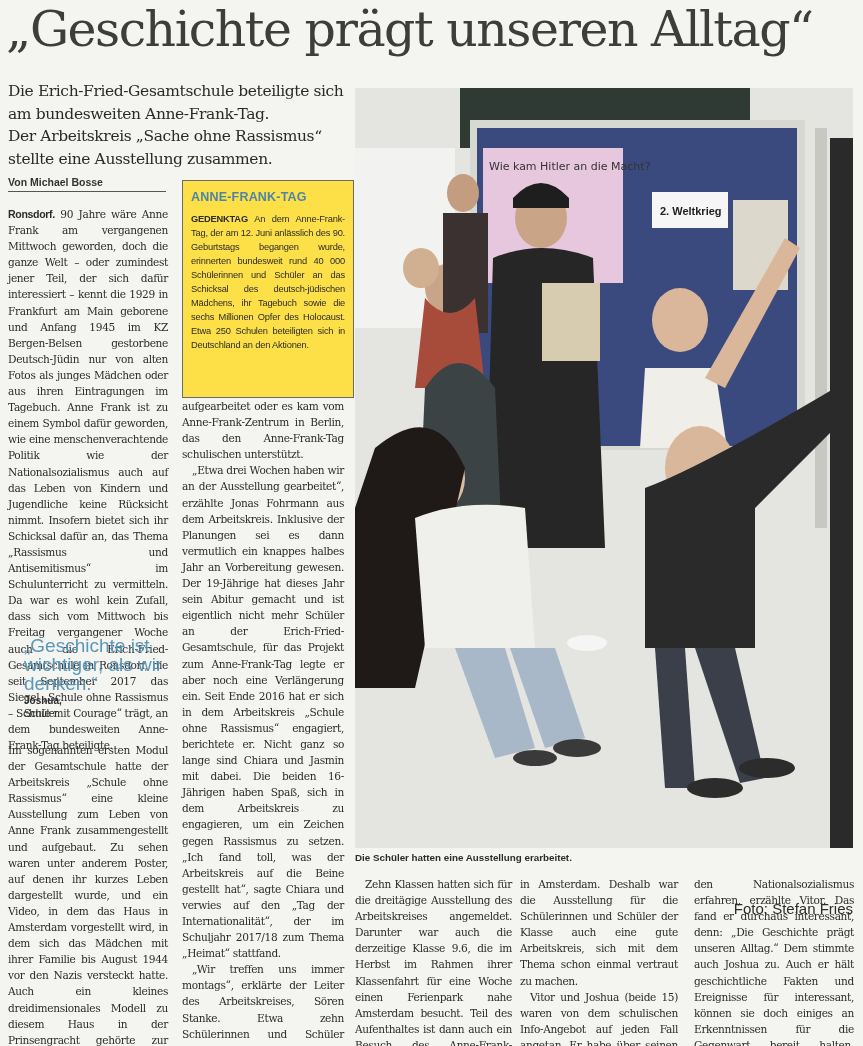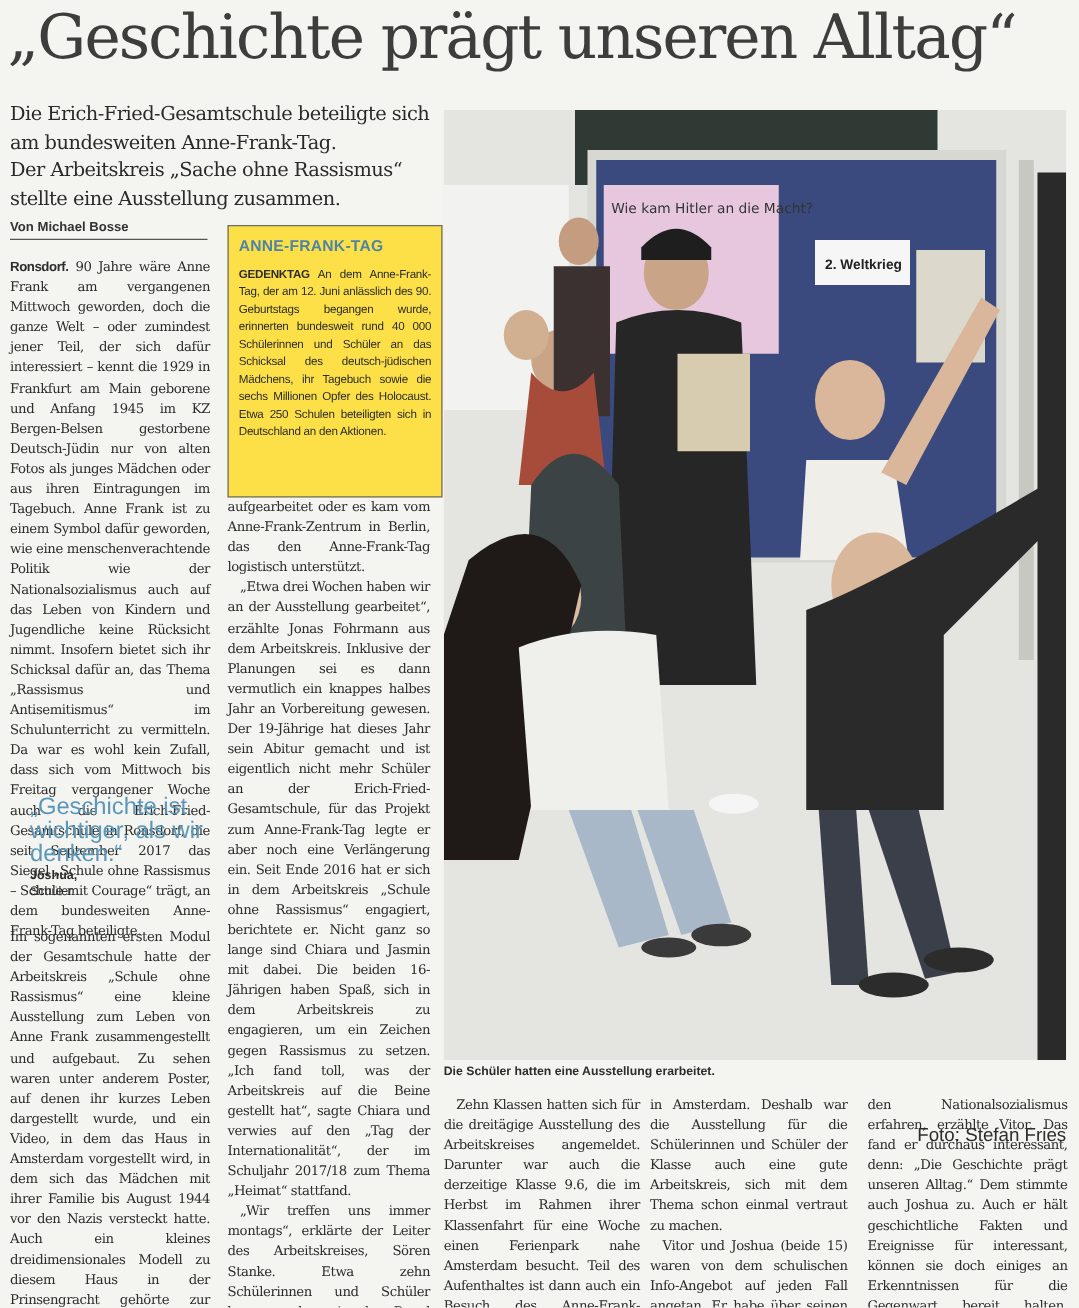--- a/index.html
+++ b/index.html
@@ -104,21 +104,21 @@
 
 <div class="infobox">
   <div class="title">ANNE-FRANK-TAG</div>
   <div class="body">
     <b>GEDENKTAG</b>
     <span>An dem Anne-Frank-Tag, der am 12. Juni anlässlich des 90. Geburtstags begangen wurde, erinnerten bundesweit rund 40 000 Schülerinnen und Schüler an das Schicksal des deutsch-jüdischen Mädchens, ihr Tagebuch sowie die sechs Millionen Opfer des Holocaust. Etwa 250 Schulen beteiligten sich in Deutschland an den Aktionen.</span>
   </div>
 </div>
 
 <div class="col col2">
-  <p>aufgearbeitet oder es kam vom Anne-Frank-Zentrum in Berlin, das den Anne-Frank-Tag logistisch unterstützt.</p>
+  <p>aufgearbeitet oder es kam vom Anne-Frank-Zentrum in Berlin, das den Anne-Frank-Tag schulischen unterstützt.</p>
   <p class="indent">„Etwa drei Wochen haben wir an der Ausstellung gearbeitet“, erzählte Jonas Fohrmann aus dem Arbeitskreis. Inklusive der Planungen sei es dann vermutlich ein knappes halbes Jahr an Vorbereitung gewesen. Der 19-Jährige hat dieses Jahr sein Abitur gemacht und ist eigentlich nicht mehr Schüler an der Erich-Fried-Gesamtschule, für das Projekt zum Anne-Frank-Tag legte er aber noch eine Verlängerung ein. Seit Ende 2016 hat er sich in dem Arbeitskreis „Schule ohne Rassismus“ engagiert, berichtete er. Nicht ganz so lange sind Chiara und Jasmin mit dabei. Die beiden 16-Jährigen haben Spaß, sich in dem Arbeitskreis zu engagieren, um ein Zeichen gegen Rassismus zu setzen. „Ich fand toll, was der Arbeitskreis auf die Beine gestellt hat“, sagte Chiara und verwies auf den „Tag der Internationalität“, der im Schuljahr 2017/18 zum Thema „Heimat“ stattfand.</p>
   <p class="indent">„Wir treffen uns immer montags“, erklärte der Leiter des Arbeitskreises, Sören Stanke. Etwa zehn Schülerinnen und Schüler kommen dann in der Regel zusammen, um Projekte und Aktivitäten zu beraten, mit denen sie ein Zeichen gegen Diskriminierung setzen möchten. Damit wolle man seinen Teil zu einem bunten Schulalltag beitragen, betonte Lehrer Stanke, der ansonsten Sozialwissenschaften und Sport unterrichtet. Zudem mache das Engagement im Arbeitskreis viel Spaß,</p>
 </div>
 
 <div class="photo">
   <svg width="498" height="760" viewBox="0 0 498 760">
     <rect x="0" y="0" width="498" height="760" fill="#e4e4e1"></rect>
     <rect x="105" y="0" width="290" height="60" fill="#2e3a33"></rect>
     <rect x="0" y="60" width="100" height="180" fill="#f2f2f0"></rect>
     <rect x="115" y="32" width="335" height="330" fill="#d8d8d2"></rect>

